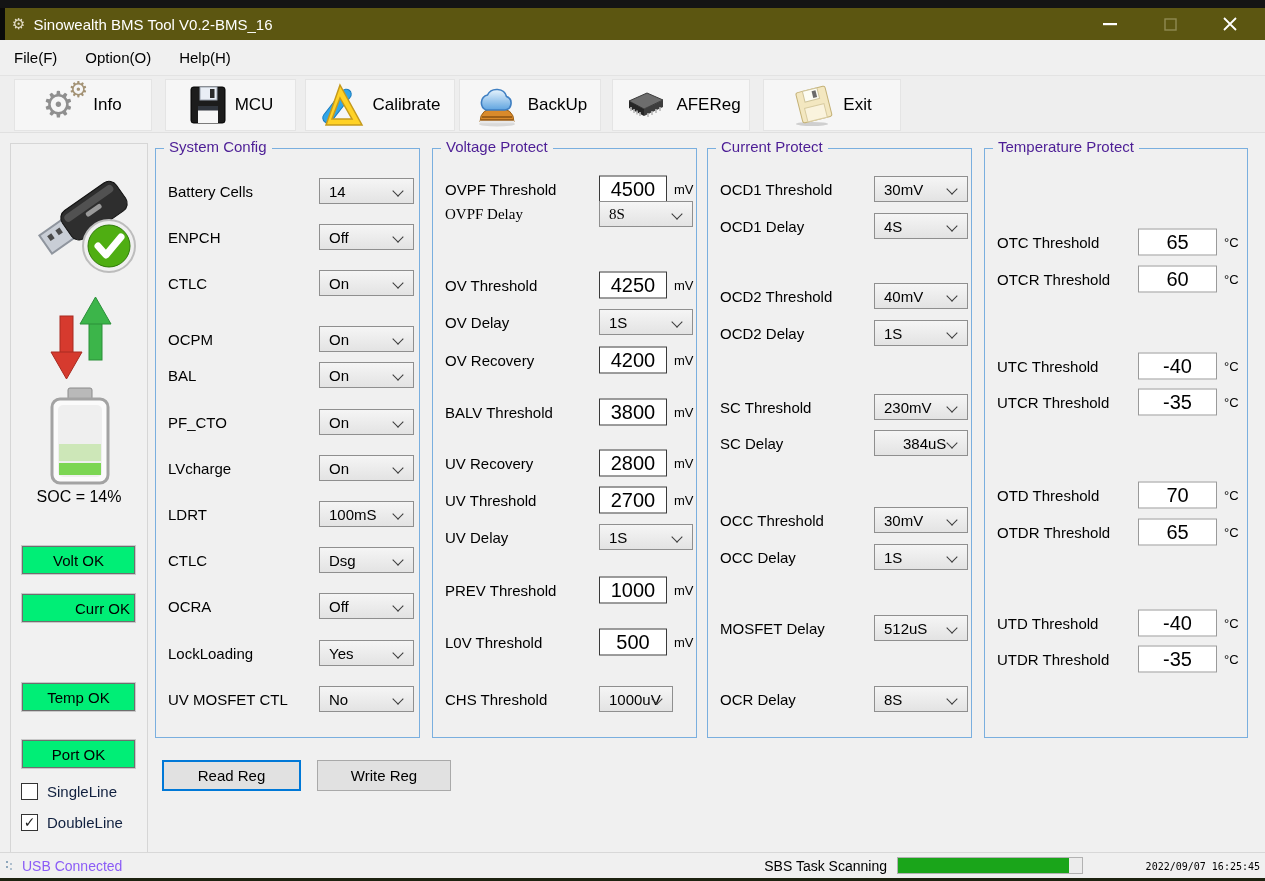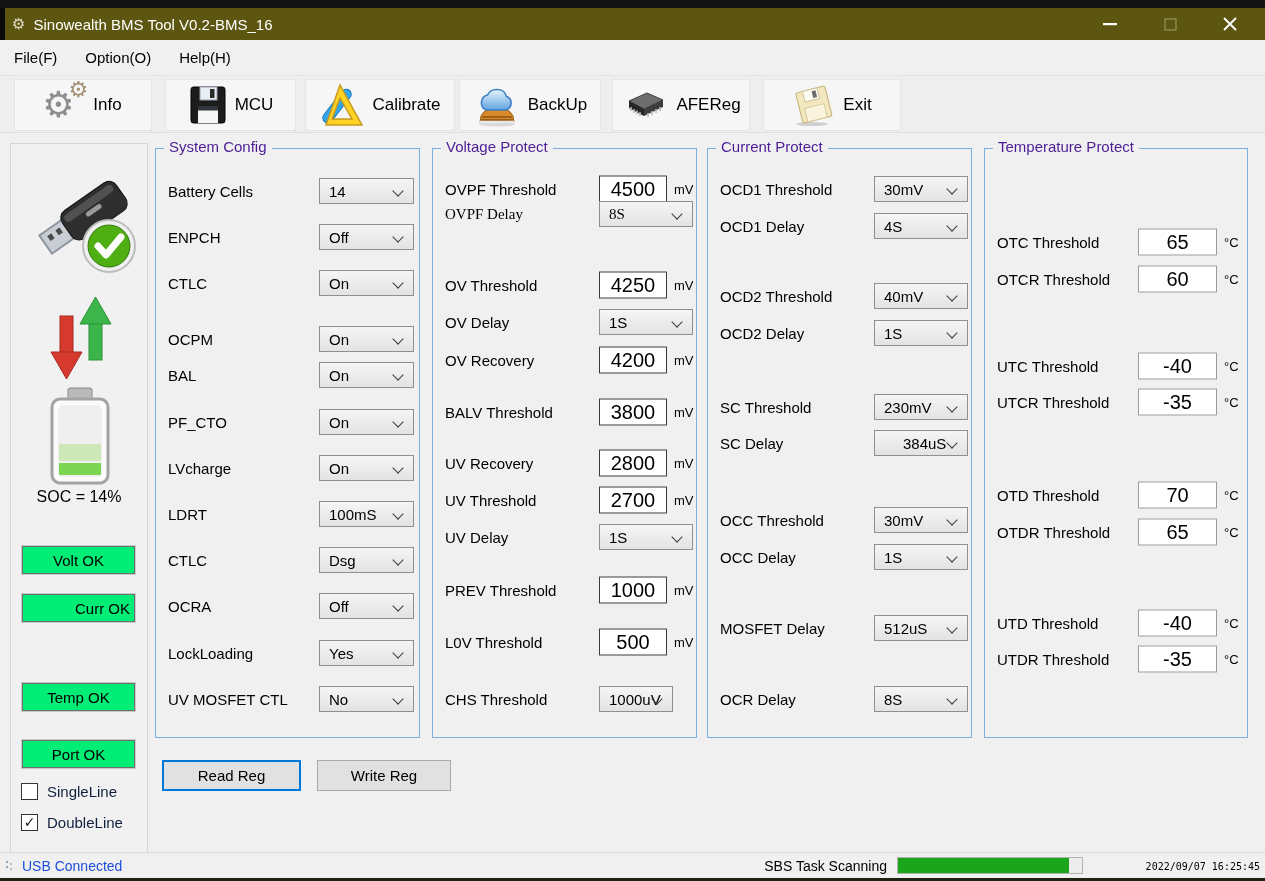--- a/index.html
+++ b/index.html
@@ -55,21 +55,21 @@
   .unit { position:absolute; top:50%; transform:translateY(-50%); font-size:13px; color:#000; white-space:nowrap; }
 
   
   .action-btn { position:absolute; top:760px; height:31px; display:flex; align-items:center; justify-content:center; font-size:15px; color:#000; background:#e1e1e1; }
   #read-reg { left:162px; width:139px; border:2px solid #0078d7; }
   #write-reg { left:317px; width:134px; border:1px solid #a9a9a9; }
 
   
   #statusbar { left:0; top:852px; width:1265px; height:26px; background:#f0f0f0; border-top:1px solid #d8d8d8; }
   .grip { position:absolute; left:6px; top:8px; width:2px; height:2px; background:#8ea7bc; box-shadow:0 5px 0 #8ea7bc, 4px 2px 0 #aebfce, 4px 7px 0 #aebfce; }
-  .status-left { position:absolute; left:22px; top:50%; transform:translateY(-50%); font-size:14px; color:#1d4ed8; }
+  .status-left { position:absolute; left:22px; top:50%; transform:translateY(-50%); font-size:14px; color:#8b5cf6; }
   .status-task { position:absolute; right:378px; top:50%; transform:translateY(-50%); font-size:14px; color:#000; }
   .progress-track { position:absolute; left:897px; top:4px; width:186px; height:17px; background:#ececec; border:1px solid #b2b2b2; }
   .progress-fill { height:100%; background:#1aa51a; }
   .status-time { position:absolute; right:5px; top:50%; transform:translateY(-50%); font-family:"DejaVu Sans Mono",monospace; font-size:10px; color:#000; }
   #bottom-strip { left:0; top:878px; width:1265px; height:3px; background:#1d2310; }
 </style>
 </head>
 <body>
 
 <div id="top-strip" class="abs"></div>

